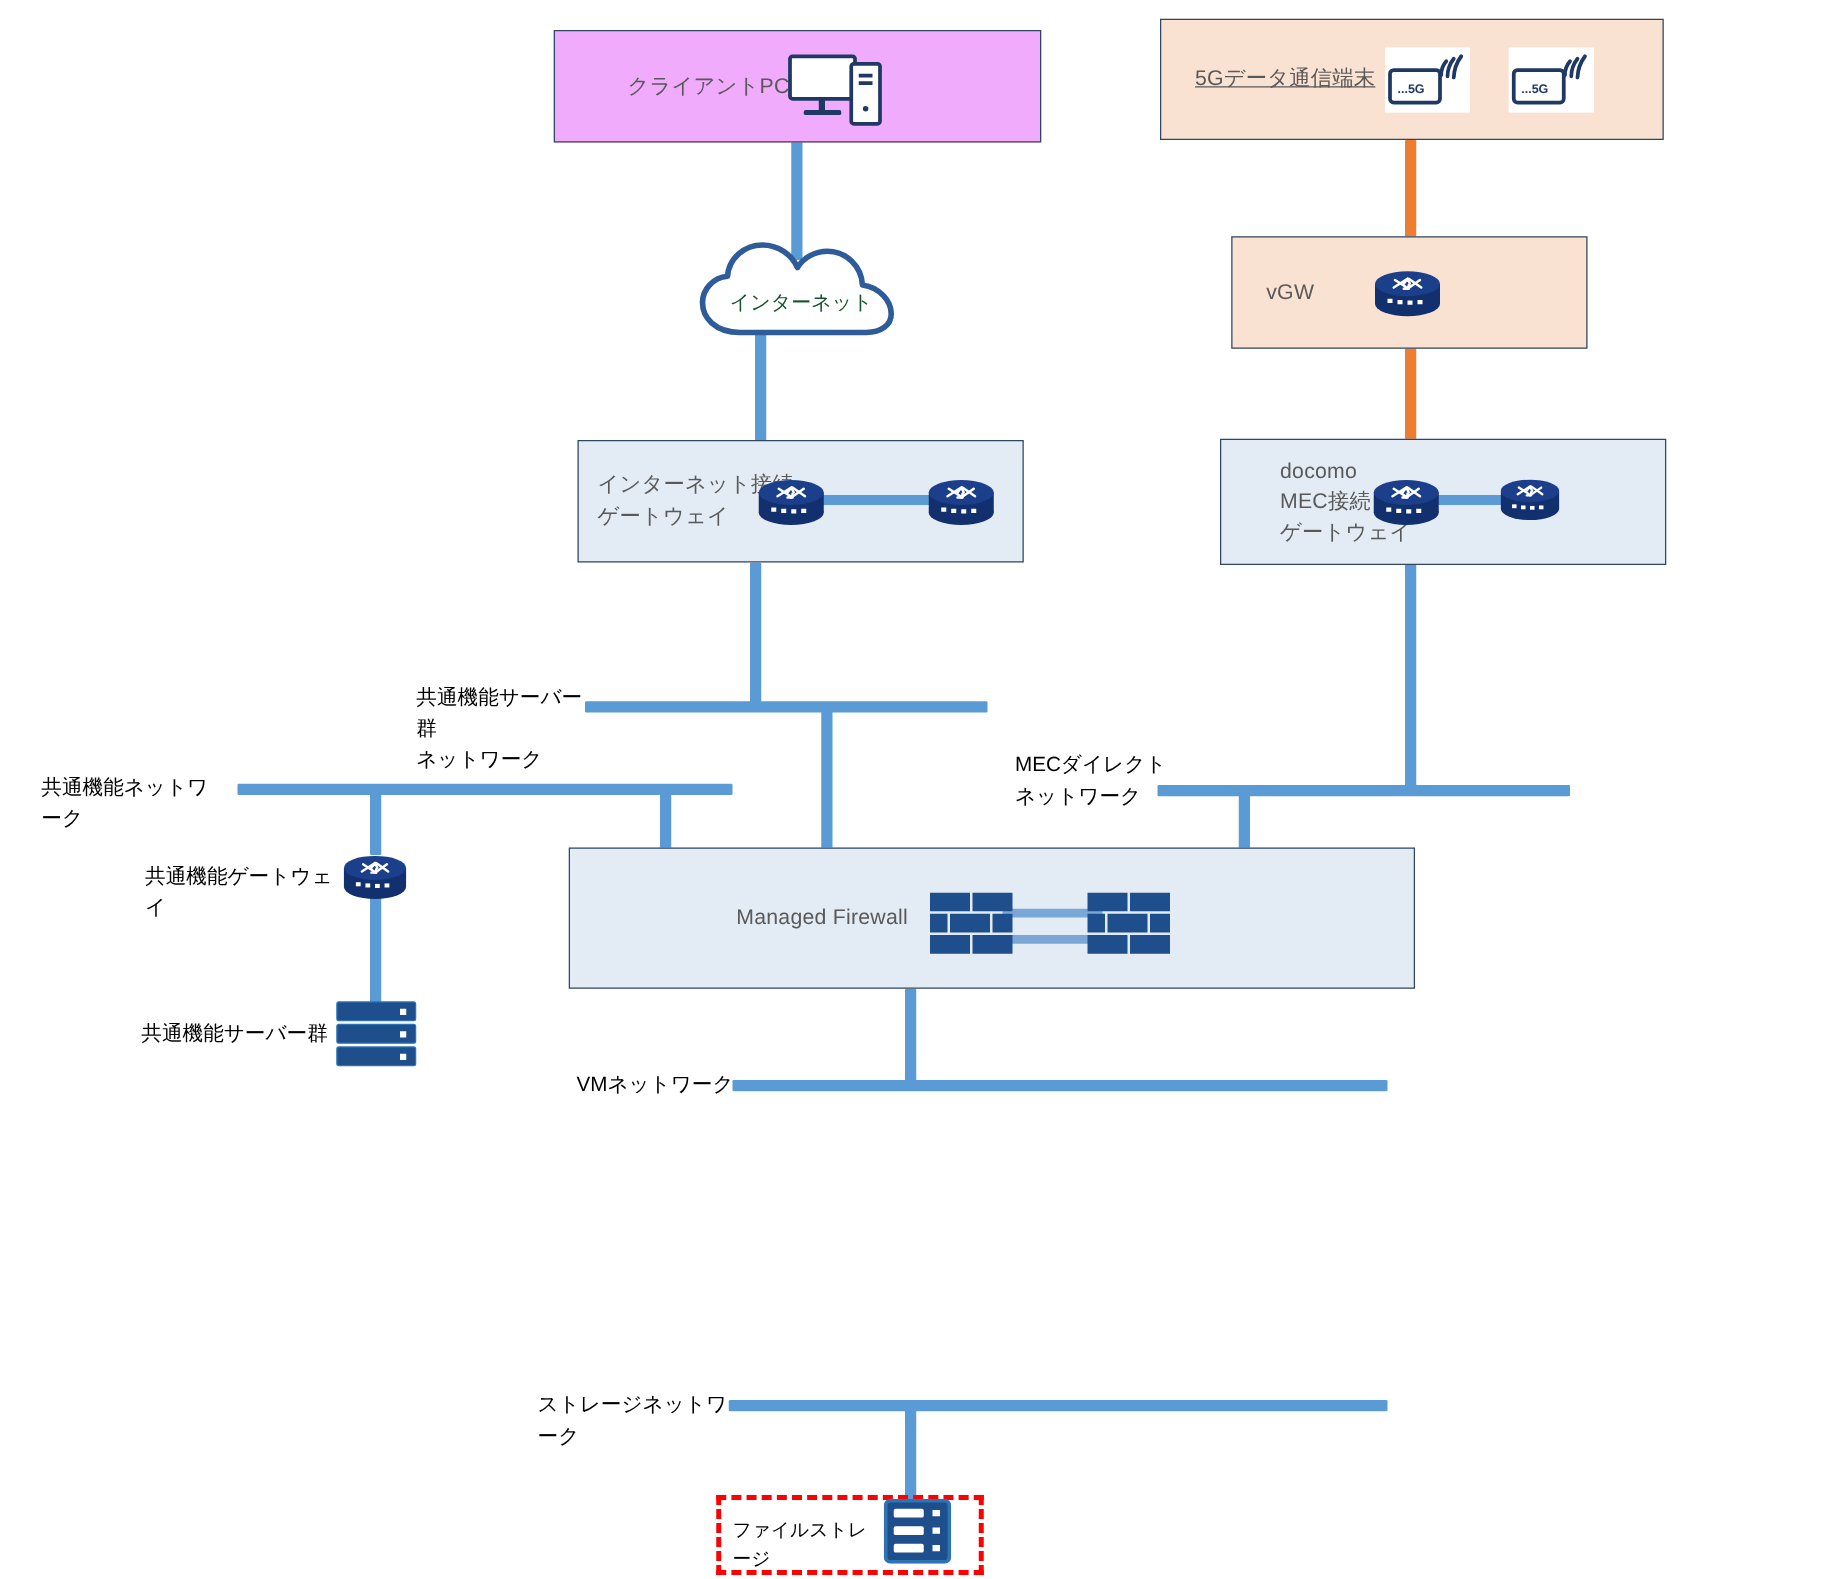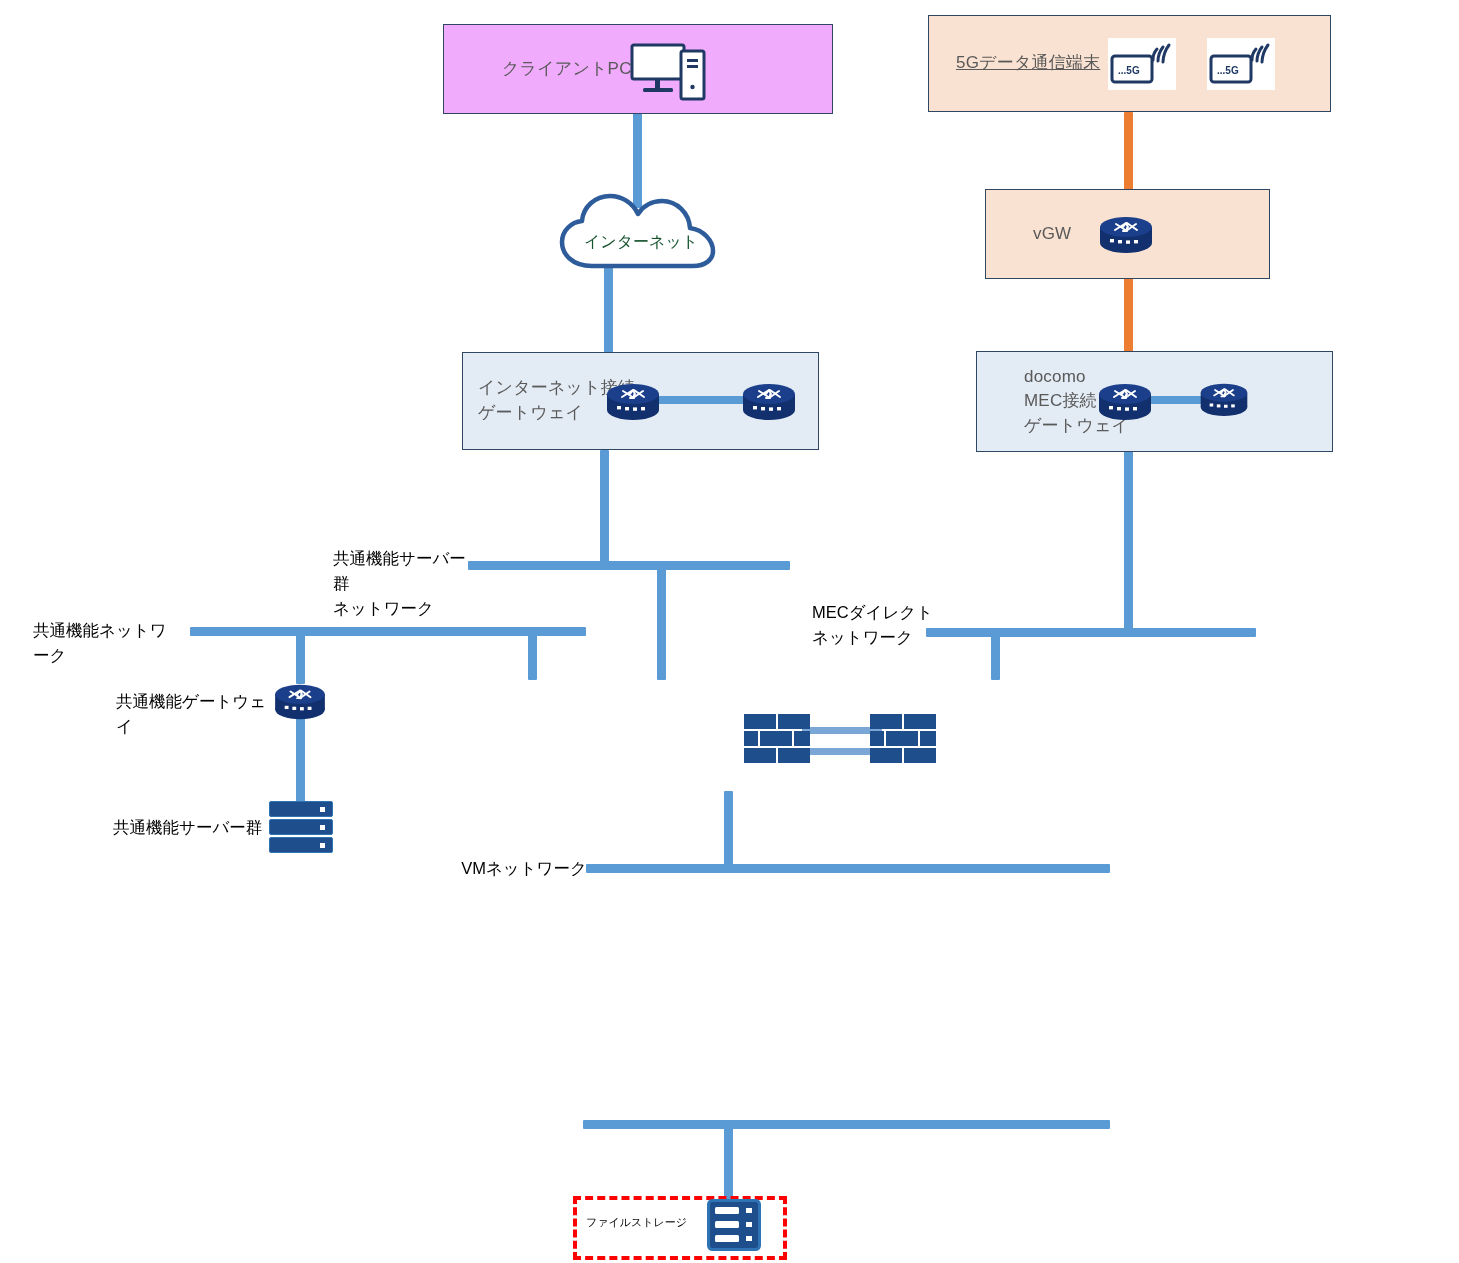--- a/index.html
+++ b/index.html
@@ -210,21 +210,21 @@
                C66 6 77 13 82 24
                C87 16 96 11 106 11
                C121 11 133 23 134 38
                C148 40 157 51 157 61
                C157 70 149 76 137 76 Z" fill="#ffffff" stroke="#2E5C9A" stroke-width="4.5" stroke-linejoin="round"></path>
     </svg>
     <div class="cloud-label" style="top:44px;">インターネット</div>
   </div>
 
   <div class="box peach" style="left:985px; top:189px; width:285px; height:90px;">
-    <div class="box-label" style="margin-left:47px;">vGW</div>
+    <div class="box-label" style="margin-left:27px;">vGW</div>
   </div>
   <div class="router" style="left:1097px; top:211px; width:58px; height:46px;">
     <svg width="58" height="46" viewBox="0 0 58 46">
       <ellipse cx="29" cy="32" rx="26" ry="10" fill="#12306E"></ellipse>
       <rect x="3" y="16" width="52" height="16" fill="#12306E"></rect>
       <ellipse cx="29" cy="16" rx="26" ry="10" fill="#1B3F8B"></ellipse>
       <path d="M18 19 L29 12 M29 12 L26 16 M29 12 L31 16" stroke="#ffffff" stroke-width="2" fill="none" stroke-linecap="round"></path>
       <path d="M40 19 L30 12" stroke="#ffffff" stroke-width="2" fill="none" stroke-linecap="round"></path>
       <path d="M19 13 L30 20 M30 20 L26 20 M30 20 L30 17" stroke="#ffffff" stroke-width="2" fill="none" stroke-linecap="round"></path>
       <path d="M39 13 L29 20" stroke="#ffffff" stroke-width="2" fill="none" stroke-linecap="round"></path>
@@ -312,20 +312,21 @@
   <div class="txt" style="left:333px; top:546px; width:140px; text-align:left;">共通機能サーバー群
 ネットワーク</div>
 
   <div class="txt" style="left:33px; top:618px; width:150px; text-align:left;">共通機能ネットワーク</div>
 
   <div class="txt" style="left:812px; top:600px; width:130px; text-align:left;">MECダイレクト
 ネットワーク</div>
 
   <div class="txt" style="left:459px; top:856px; width:130px; text-align:center;">VMネットワーク</div>
 
+  <div class="txt" style="left:430px; top:1112px; width:160px; text-align:left;">ストレージネットワーク</div>
 
   <div class="txt" style="left:116px; top:689px; width:160px; text-align:left;">共通機能ゲートウェイ</div>
   <div class="router" style="left:272px; top:679px; width:56px; height:44px;">
     <svg width="56" height="44" viewBox="0 0 58 46">
       <ellipse cx="29" cy="32" rx="26" ry="10" fill="#12306E"></ellipse>
       <rect x="3" y="16" width="52" height="16" fill="#12306E"></rect>
       <ellipse cx="29" cy="16" rx="26" ry="10" fill="#1B3F8B"></ellipse>
       <path d="M18 19 L29 12 M29 12 L26 16 M29 12 L31 16" stroke="#ffffff" stroke-width="2" fill="none" stroke-linecap="round"></path>
       <path d="M40 19 L30 12" stroke="#ffffff" stroke-width="2" fill="none" stroke-linecap="round"></path>
       <path d="M19 13 L30 20 M30 20 L26 20 M30 20 L30 17" stroke="#ffffff" stroke-width="2" fill="none" stroke-linecap="round"></path>
@@ -343,20 +344,23 @@
       <span class="srv-dot"></span>
     </div>
     <div class="srv-unit" style="left:0; top:18px; width:62px; height:14px;">
       <span class="srv-dot"></span>
     </div>
     <div class="srv-unit" style="left:0; top:36px; width:62px; height:14px;">
       <span class="srv-dot"></span>
     </div>
   </div>
 
+  <div class="box blue" style="left:455px; top:678px; width:677px; height:113px;">
+    <div class="box-label" style="margin-left:133px;">Managed Firewall</div>
+  </div>
   <div class="fw-wrap" style="left:744px; top:714px; width:192px; height:54px;">
     <svg width="192" height="54" viewBox="0 0 192 54">
 
       <rect x="58" y="13" width="80" height="7" fill="#7BA7D7"></rect>
       <rect x="58" y="34" width="80" height="7" fill="#7BA7D7"></rect>
 
       <g fill="#1F4E8C">
         <rect x="0" y="0" width="32" height="15"></rect>
         <rect x="34" y="0" width="32" height="15"></rect>
         <rect x="0" y="17" width="14" height="15"></rect>
@@ -372,21 +376,21 @@
         <rect x="126" y="17" width="14" height="15"></rect>
         <rect x="142" y="17" width="32" height="15"></rect>
         <rect x="176" y="17" width="16" height="15"></rect>
         <rect x="126" y="34" width="32" height="15"></rect>
         <rect x="160" y="34" width="32" height="15"></rect>
       </g>
     </svg>
   </div>
 
   <div class="red-dash" style="left:573px; top:1196px; width:206px; height:56px;"></div>
-  <div class="txt" style="left:586px; top:1214px; width:120px; text-align:left; font-size:11px;">ファイルストレージ</div>
+  <div class="txt" style="left:586px; top:1214px; width:120px; text-align:left; font-size:15px;">ファイルストレージ</div>
   <div class="icon" style="left:707px; top:1199px; width:54px; height:52px;">
     <svg width="54" height="52" viewBox="0 0 54 52">
       <rect x="1.5" y="1.5" width="51" height="49" rx="4" fill="#1F4E8C" stroke="#2E74B5" stroke-width="3"></rect>
       <rect x="8" y="8" width="24" height="7" rx="1.5" fill="#ffffff"></rect>
       <rect x="8" y="22" width="24" height="7" rx="1.5" fill="#ffffff"></rect>
       <rect x="8" y="36" width="24" height="7" rx="1.5" fill="#ffffff"></rect>
       <rect x="39" y="9" width="6" height="5" fill="#ffffff"></rect>
       <rect x="39" y="23" width="6" height="5" fill="#ffffff"></rect>
       <rect x="39" y="37" width="6" height="5" fill="#ffffff"></rect>
     </svg>

